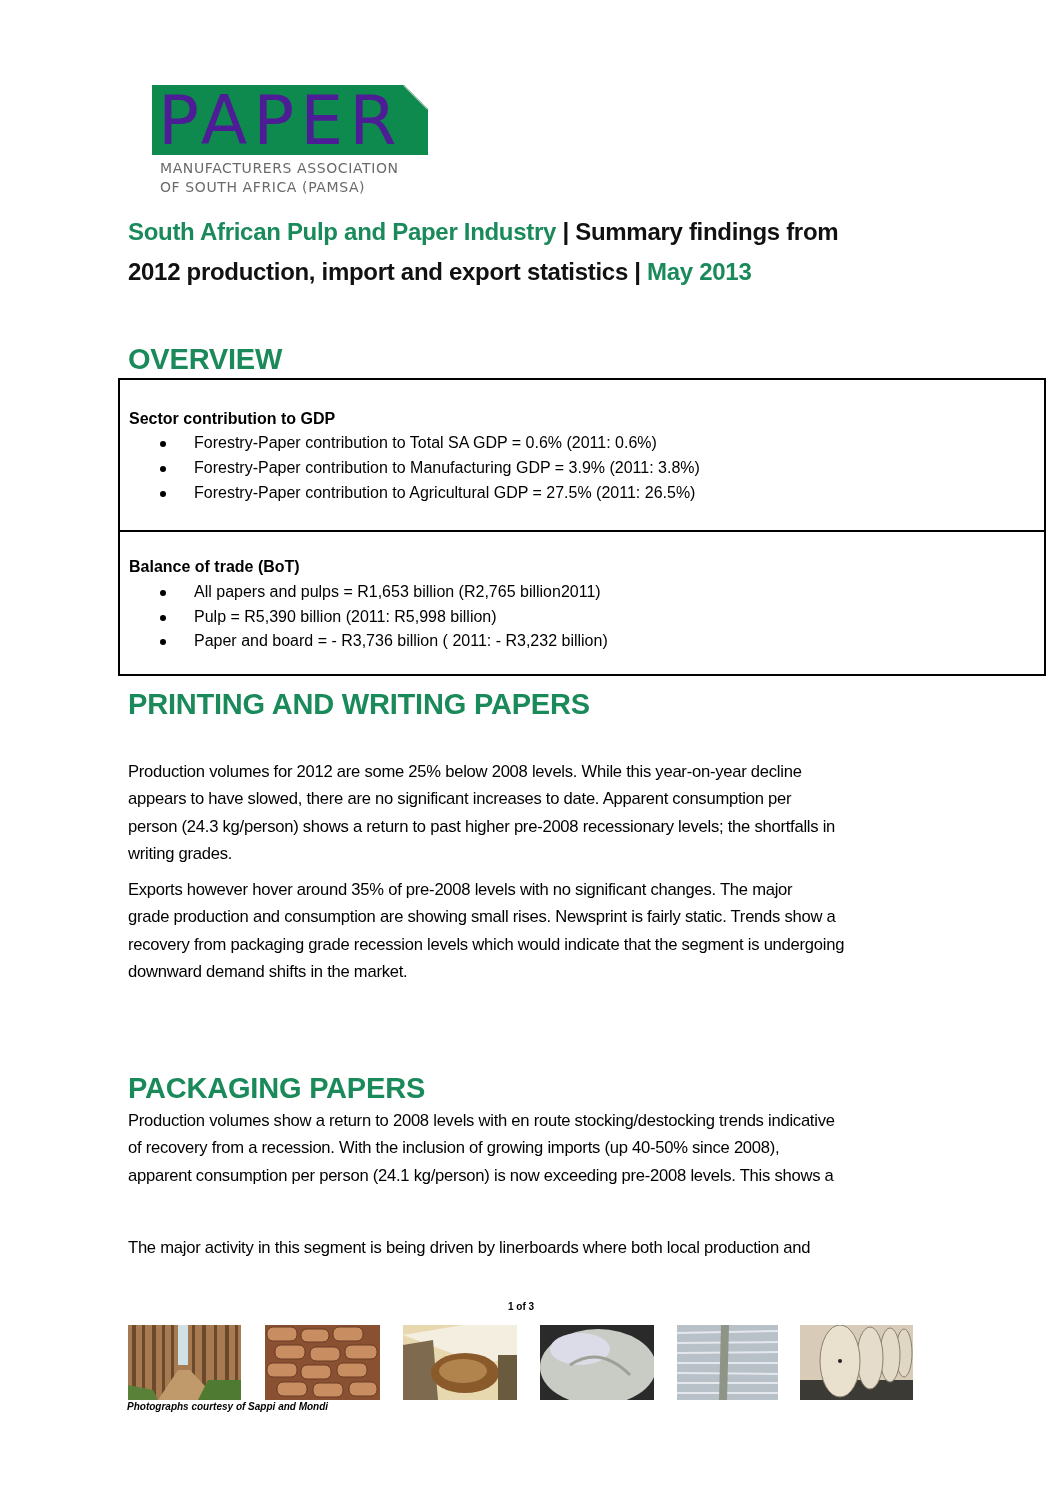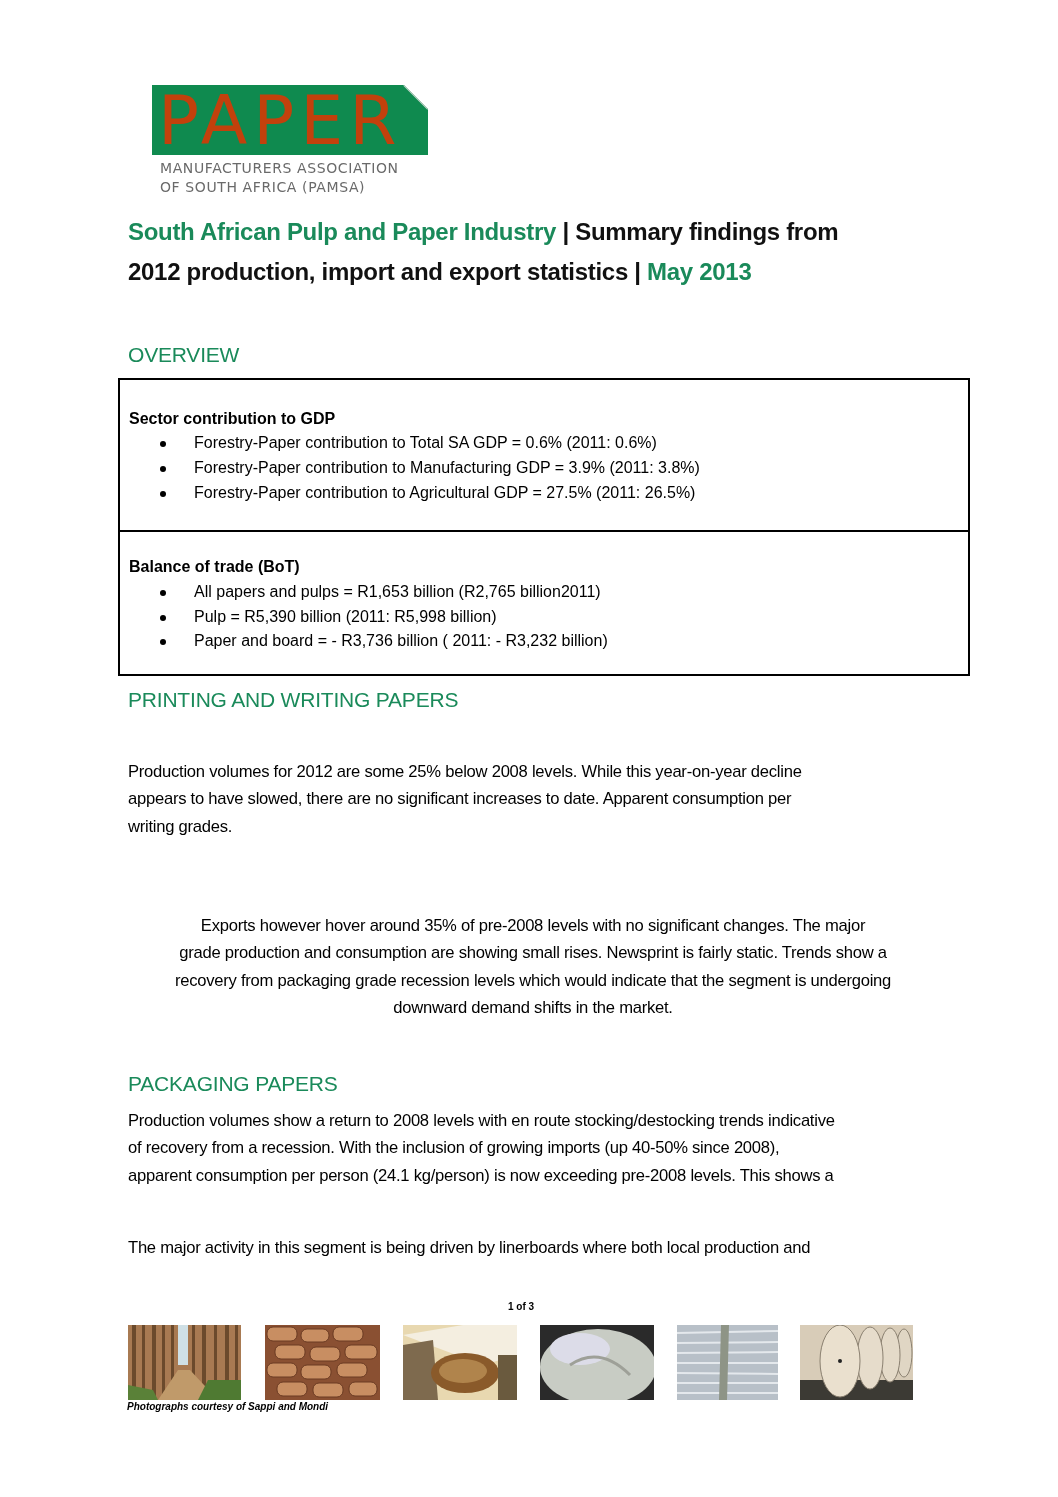--- a/index.html
+++ b/index.html
@@ -17,43 +17,43 @@
     position: absolute; left: 0; top: 0; width: 276px; height: 70px;
     background: #0f8a4f;
     clip-path: polygon(0 0, 252px 0, 276px 24px, 276px 70px, 0 70px);
   }
   .logo-fold-line {
     position: absolute; left: 252px; top: 0; width: 34px; height: 1px;
     background: #bfcfc5; transform-origin: 0 0; transform: rotate(45deg);
   }
   .logo-word {
     position: absolute; left: 6px; top: 2px; font-size: 68px; line-height: 68px;
-    letter-spacing: 6px; color: #c2410c; font-family: "DejaVu Sans", sans-serif; font-weight: normal;
+    letter-spacing: 6px; color: #4c1d95; font-family: "DejaVu Sans", sans-serif; font-weight: normal;
   }
   .logo-sub {
     position: absolute; left: 160px; font-size: 14px; letter-spacing: 0.6px;
     color: #6a6a6a; font-family: "DejaVu Sans", sans-serif;
   }
 
   
   .title-line {
     position: absolute; left: 128px; font-size: 24px; font-weight: bold; line-height: 28px;
     white-space: nowrap; letter-spacing: -0.3px;
   }
   .green { color: #1a8a5a; }
   .blk { color: #111; }
 
   .section-h {
-    position: absolute; left: 128px; font-size: 21px; font-weight: normal; color: #1a8a5a;
+    position: absolute; left: 128px; font-size: 29px; font-weight: bold; color: #1a8a5a;
     letter-spacing: -0.2px; white-space: nowrap;
   }
 
   
   .ov-box {
-    position: absolute; left: 118px; top: 378px; width: 852px; height: 298px;
+    position: absolute; left: 118px; top: 378px; width: 928px; height: 298px;
     border: 2px solid #000; box-sizing: border-box;
   }
   .ov-div { position: absolute; left: 0; right: 0; top: 150px; height: 2px; background: #000; }
   .sub-h { position: absolute; left: 9px; font-size: 16px; font-weight: bold; white-space: nowrap; }
   .bullet-row { position: absolute; left: 40px; font-size: 16px; white-space: nowrap; }
   .bullet-dot {
     position: absolute; left: 0; top: 7px; width: 6px; height: 6px; border-radius: 50%; background: #000;
   }
   .bullet-text { position: absolute; left: 34px; top: 0; }
 
@@ -124,23 +124,24 @@
   <div class="bullet-row" style="top:252px;">
     <span class="bullet-dot"></span>
     <span class="bullet-text">Paper and board = - R3,736 billion ( 2011: - R3,232 billion)</span>
   </div>
 </div>
 
 <div class="section-h" style="top:688px;">PRINTING AND WRITING PAPERS</div>
 <div class="para" style="top:758px;">
   <div>Production volumes for 2012 are some 25% below 2008 levels. While this year-on-year decline</div>
   <div>appears to have slowed, there are no significant increases to date. Apparent consumption per</div>
+  <div>person (24.3 kg/person) shows a return to past higher pre-2008 recessionary levels; the shortfalls in</div>
   <div>writing grades.</div>
 </div>
-<div class="para" style="top:912px;text-align:center;">
+<div class="para" style="top:876px;">
   <div>Exports however hover around 35% of pre-2008 levels with no significant changes. The major</div>
   <div>grade production and consumption are showing small rises. Newsprint is fairly static. Trends show a</div>
   <div>recovery from packaging grade recession levels which would indicate that the segment is undergoing</div>
   <div>downward demand shifts in the market.</div>
 </div>
 
 <div class="section-h" style="top:1072px;">PACKAGING PAPERS</div>
 <div class="para" style="top:1107px;">
   <div>Production volumes show a return to 2008 levels with en route stocking/destocking trends indicative</div>
   <div>of recovery from a recession.  With the inclusion of growing imports (up 40-50% since 2008),</div>

